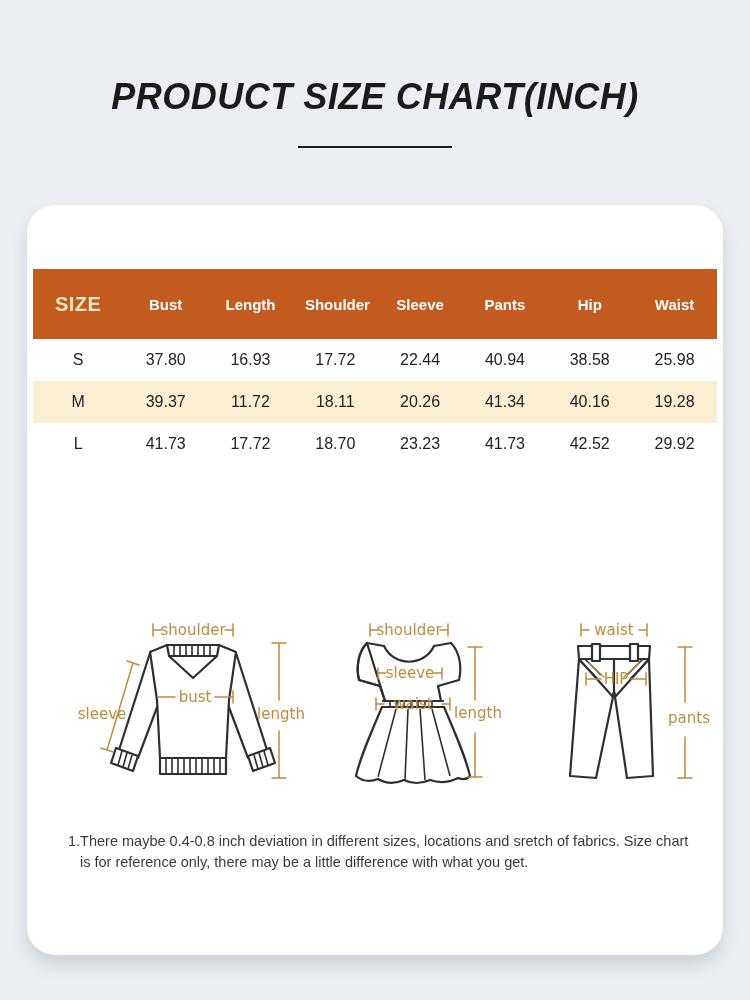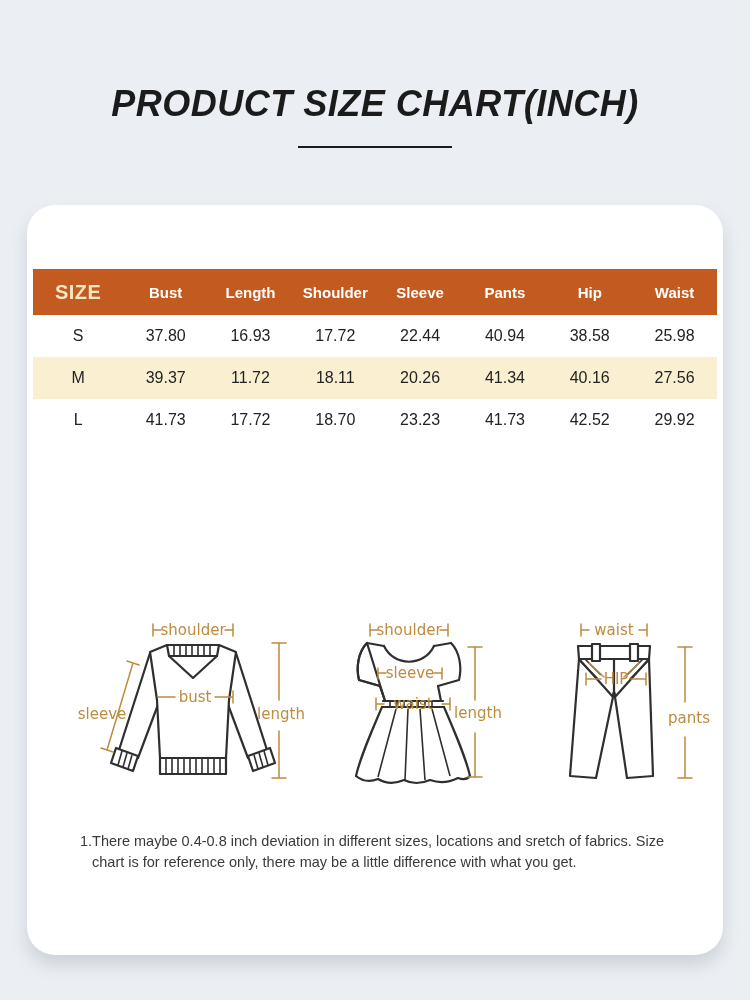--- a/index.html
+++ b/index.html
@@ -4,56 +4,56 @@
 <style>
   html,body{margin:0;padding:0;}
   body{
     width:750px;height:1000px;position:relative;overflow:hidden;
     background:#EBEEF2;
     font-family:"Liberation Sans", sans-serif;
   }
   .page-title{
     position:absolute;top:76px;left:0;width:100%;
     text-align:center;font-size:36px;font-weight:bold;font-style:italic;
-    color:#1b1b1b;letter-spacing:.5px;margin-top:7px;
+    color:#1b1b1b;letter-spacing:.5px;
   }
   .title-underline{
     position:absolute;top:146px;left:298px;width:154px;height:2px;background:#1b1b1b;
   }
   .card{
     position:absolute;left:27px;top:205px;width:696px;height:750px;
     background:#ffffff;border-radius:28px;
     box-shadow:0 10px 16px rgba(150,160,172,.35);
   }
   table.size-table{
     position:absolute;left:6px;top:64px;width:684px;
     border-collapse:collapse;table-layout:fixed;text-align:center;
   }
   table.size-table thead th{
     background:#C35A20;color:#ffffff;height:46px;
-    font-size:15px;font-weight:bold;padding:0;
+    font-size:15px;font-weight:bold;padding:12px;
   }
   table.size-table thead th.size-head{
     color:#F6E7C3;font-size:20px;letter-spacing:.5px;
   }
   table.size-table tbody td{
     height:42px;font-size:16px;color:#232323;padding:0;background:#ffffff;
   }
   table.size-table tbody tr.alt td{background:#FAEFD0;}
   .diagrams{position:absolute;left:45px;top:405px;width:660px;height:192px;}
   .g{stroke:#2f2f2f;stroke-width:2.2;fill:none;stroke-linejoin:round;stroke-linecap:round;}
   .gf{fill:#ffffff;}
   .h{stroke:#2f2f2f;stroke-width:1.6;fill:none;}
   .m{stroke:#BE8B3F;stroke-width:1.5;fill:none;stroke-linecap:round;}
   .m-label{fill:#BE8B3F;font-size:15px;font-family:"DejaVu Sans",sans-serif;}
   .notes{
     position:absolute;left:41px;top:626px;width:632px;
     color:#3a3a3a;font-size:14.5px;line-height:21px;
   }
-  .note{margin:0 0 26px 12px;padding-left:12px;text-indent:-12px;}
+  .note{margin:0 0 26px 0;padding-left:12px;text-indent:-12px;}
 </style>
 </head>
 <body>
 
 <div class="page-title">PRODUCT SIZE CHART(INCH)</div>
 <div class="title-underline"></div>
 
 <div class="card">
 
   <table class="size-table">
@@ -91,21 +91,21 @@
         <td>25.98</td>
       </tr>
       <tr class="alt">
         <td>M</td>
         <td>39.37</td>
         <td>11.72</td>
         <td>18.11</td>
         <td>20.26</td>
         <td>41.34</td>
         <td>40.16</td>
-        <td>27.56</td>
+        <td>19.28</td>
       </tr>
       <tr>
         <td>L</td>
         <td>41.73</td>
         <td>17.72</td>
         <td>18.70</td>
         <td>23.23</td>
         <td>41.73</td>
         <td>42.52</td>
         <td>29.92</td>

